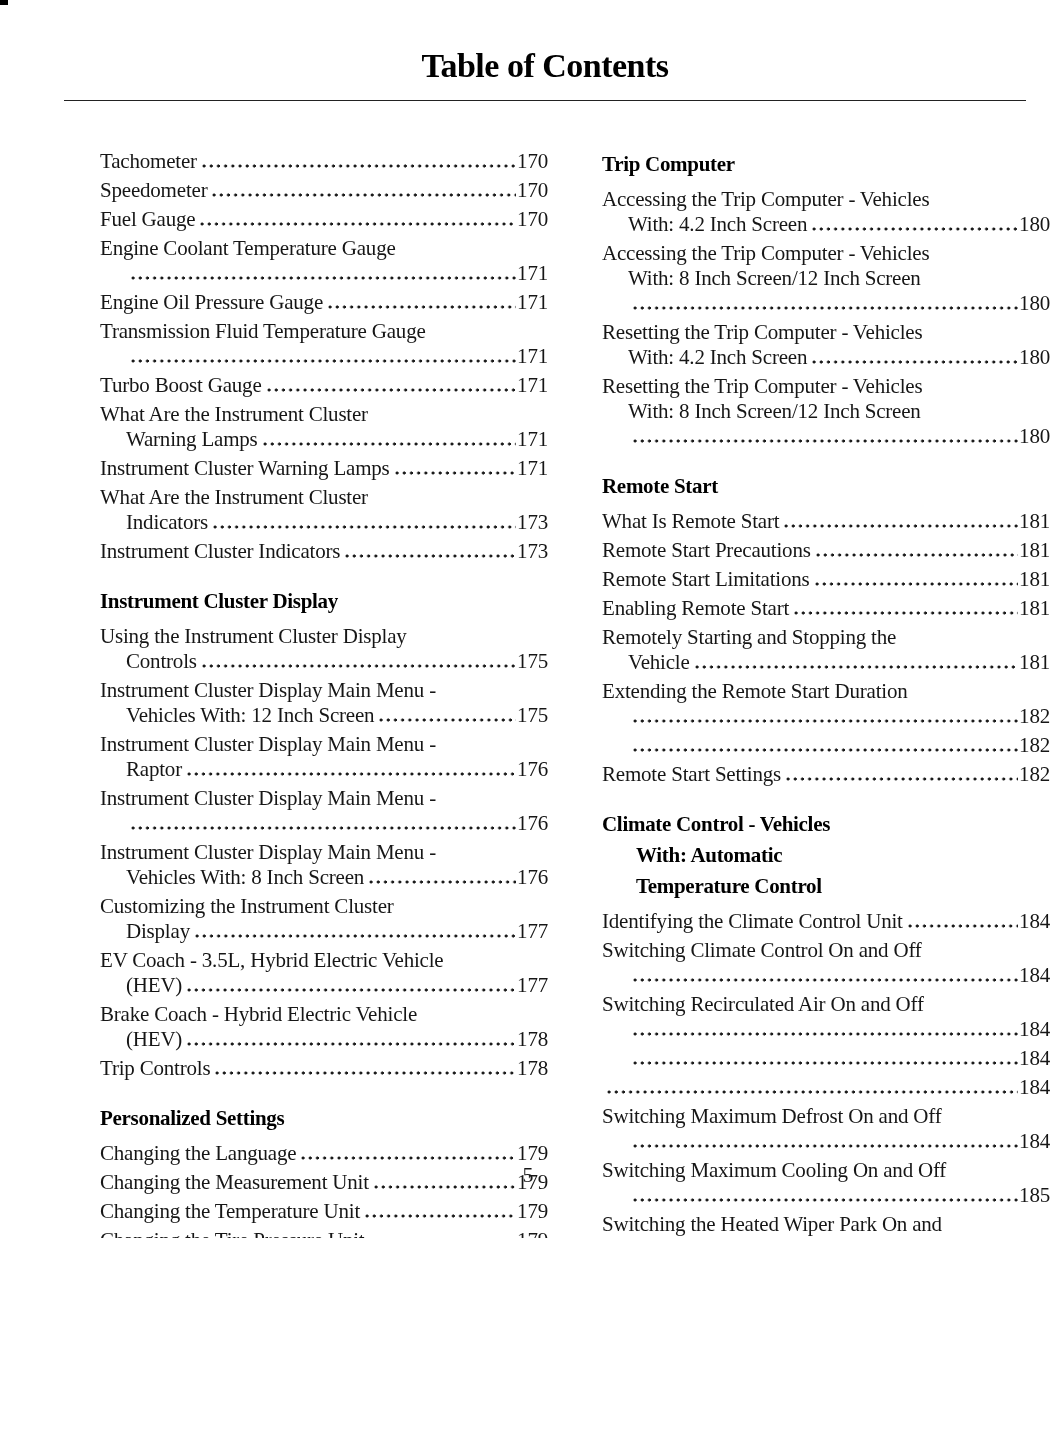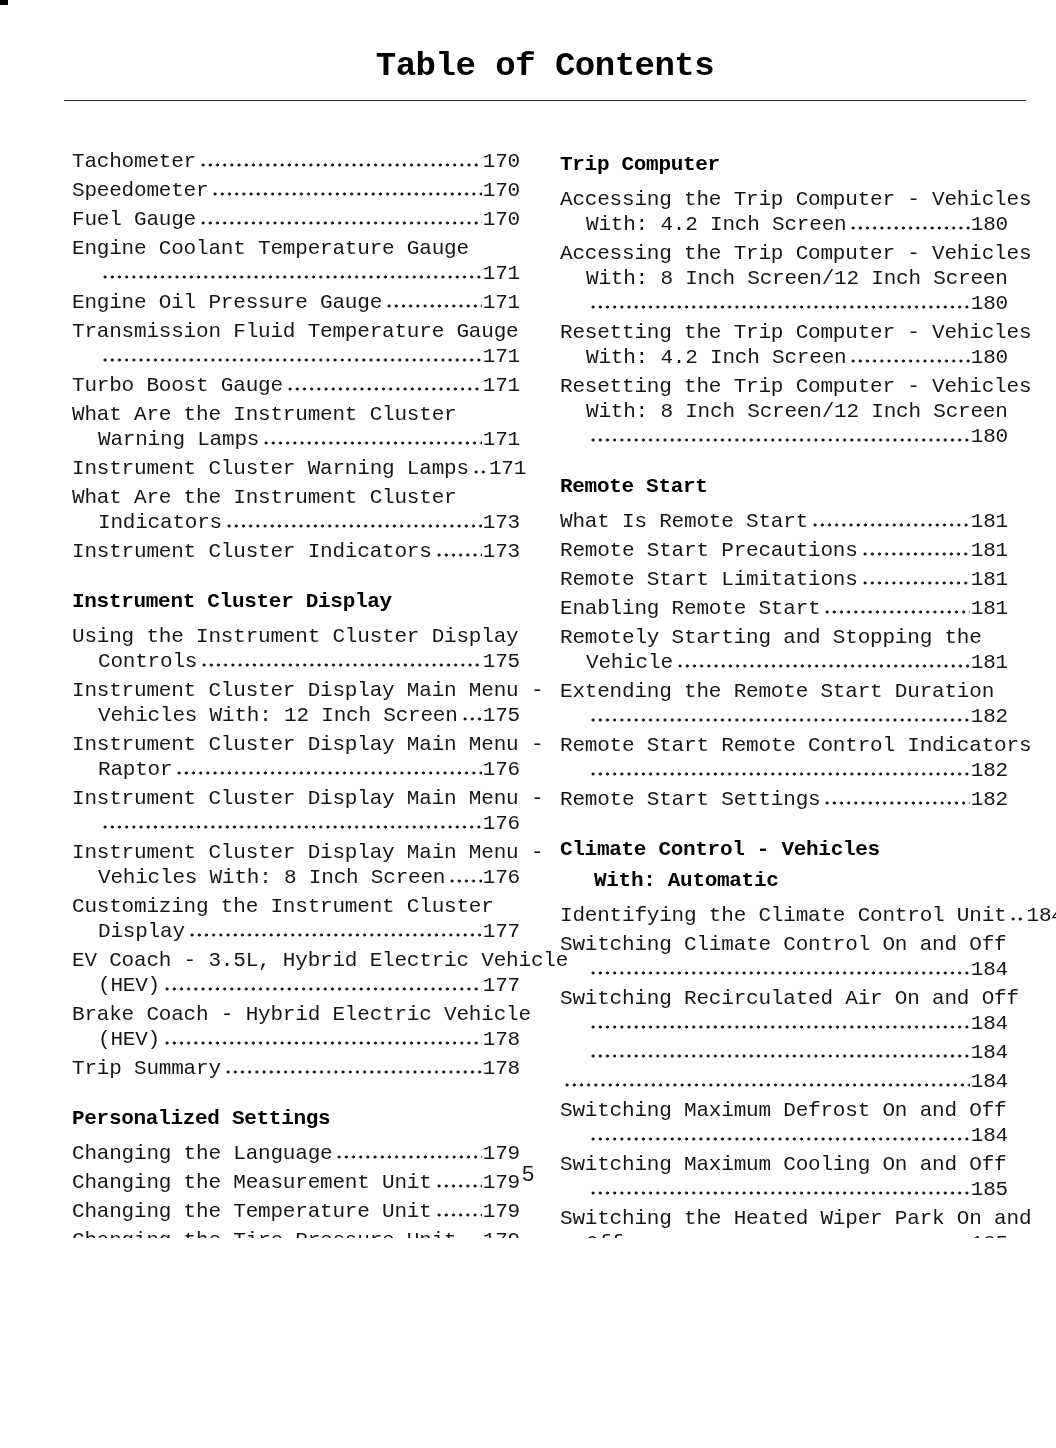--- a/index.html
+++ b/index.html
@@ -1,21 +1,21 @@
 <!DOCTYPE html>
 <html><head>
 <meta charset="utf-8">
 <style>
   html, body { margin: 0; padding: 0; background: #ffffff; }
   .page {
     position: relative;
     width: 1056px;
     height: 1238px;
     background: #ffffff;
-    font-family: Liberation Mono, monospace;
+    font-family: Liberation Serif, serif;
     color: #161616;
     overflow: hidden;
     box-sizing: border-box;
   }
   .scan-artifact {
     position: absolute;
     left: 0; top: 0;
     width: 8px; height: 5px;
     background: #000;
   }
@@ -29,21 +29,22 @@
     line-height: 40px;
   }
   .rule {
     margin: 14px 30px 0 64px;
     height: 0;
     border-top: 1px solid #222;
   }
   .columns {
     display: flex;
     padding: 48px 38px 0 72px;
-    gap: 40px;
+    gap: 54px;
+    margin-left: 28px;
   }
   .col { width: 448px; flex: 0 0 448px; }
   .toc-section { margin: 0; }
   .sec-heading {
     margin: 22px 0 7px 0;
     font-size: 21px;
     font-weight: 700;
     letter-spacing: -0.3px;
     color: #000;
     line-height: 31px;
@@ -259,21 +260,21 @@
               <span class="txt">Brake Coach - Hybrid Electric Vehicle</span>
             </div>
             <div class="tocline cont">
               <span class="txt">(HEV)</span>
               <span class="leader"></span>
               <span class="num">178</span>
             </div>
           </div>
           <div class="entry">
             <div class="tocline">
-              <span class="txt">Trip Summary</span>
+              <span class="txt">Trip Controls</span>
               <span class="leader"></span>
               <span class="num">178</span>
             </div>
           </div>
         </section>
         <section class="toc-section">
           <h2 class="sec-heading">
             <div class="hline">Personalized Settings</div>
           </h2>
           <div class="entry">
@@ -404,41 +405,39 @@
             <div class="tocline">
               <span class="txt">Extending the Remote Start Duration</span>
             </div>
             <div class="tocline cont">
               <span class="txt"></span>
               <span class="leader"></span>
               <span class="num">182</span>
             </div>
           </div>
           <div class="entry">
-            <div class="tocline">
-              <span class="txt">Remote Start Remote Control Indicators</span>
-            </div>
             <div class="tocline cont">
               <span class="txt"></span>
               <span class="leader"></span>
               <span class="num">182</span>
             </div>
           </div>
           <div class="entry">
             <div class="tocline">
               <span class="txt">Remote Start Settings</span>
               <span class="leader"></span>
               <span class="num">182</span>
             </div>
           </div>
         </section>
         <section class="toc-section">
           <h2 class="sec-heading">
             <div class="hline">Climate Control - Vehicles</div>
             <div class="hline cont">With: Automatic</div>
+            <div class="hline cont">Temperature Control</div>
           </h2>
           <div class="entry">
             <div class="tocline">
               <span class="txt">Identifying the Climate Control Unit</span>
               <span class="leader"></span>
               <span class="num">184</span>
             </div>
           </div>
           <div class="entry">
             <div class="tocline">

